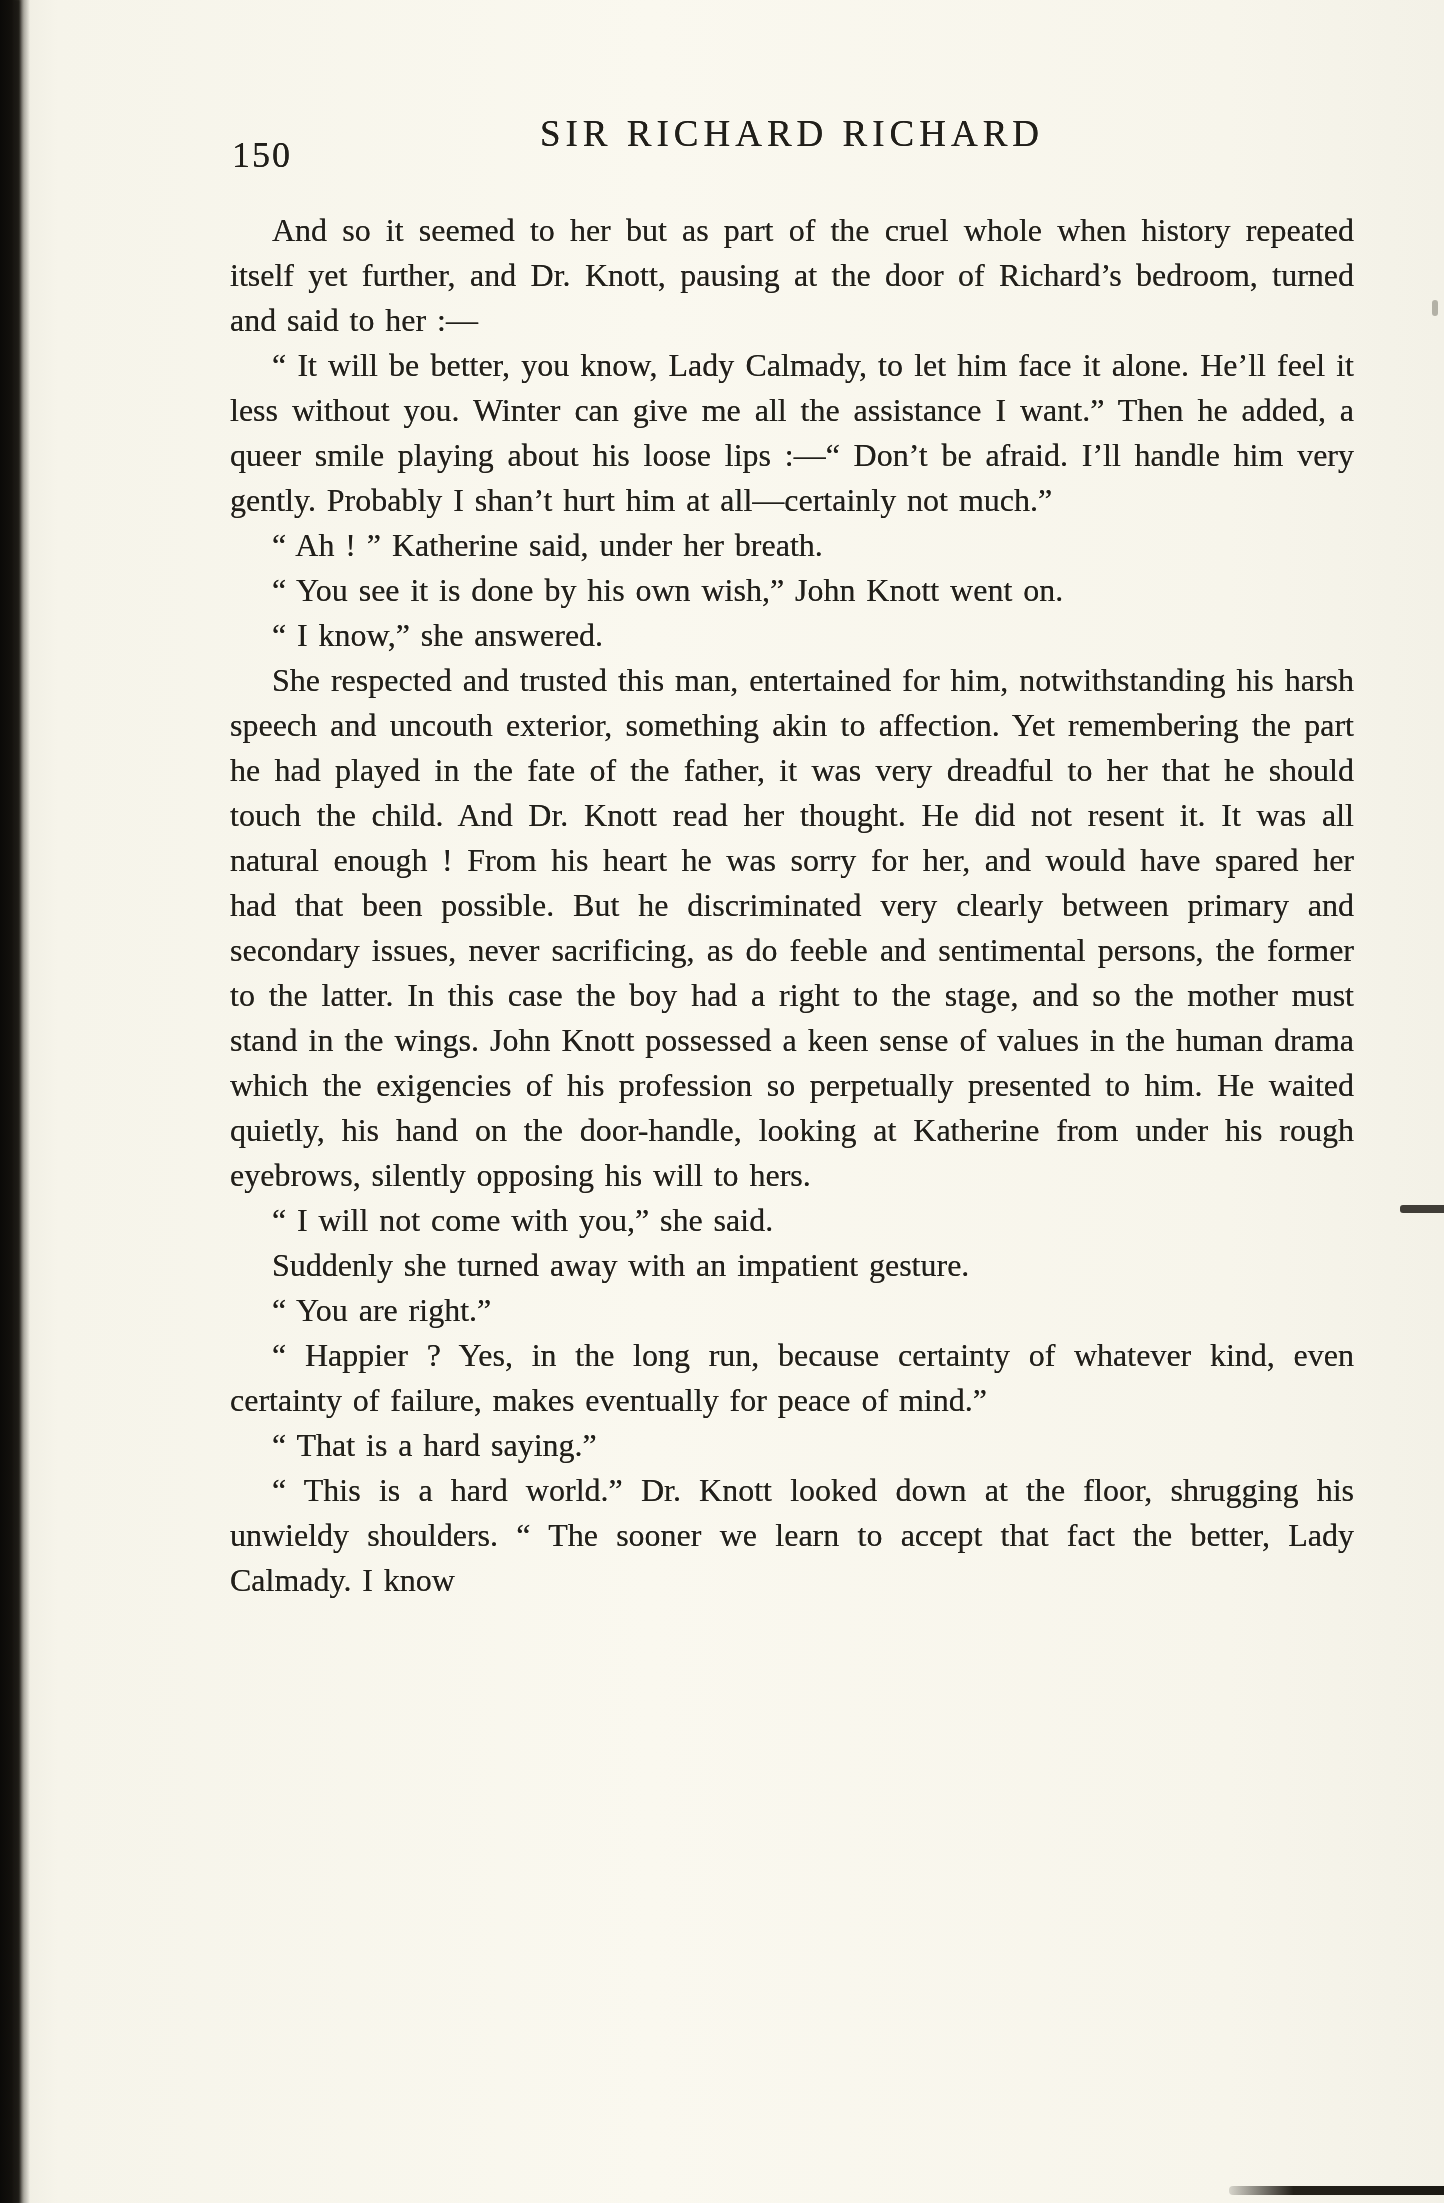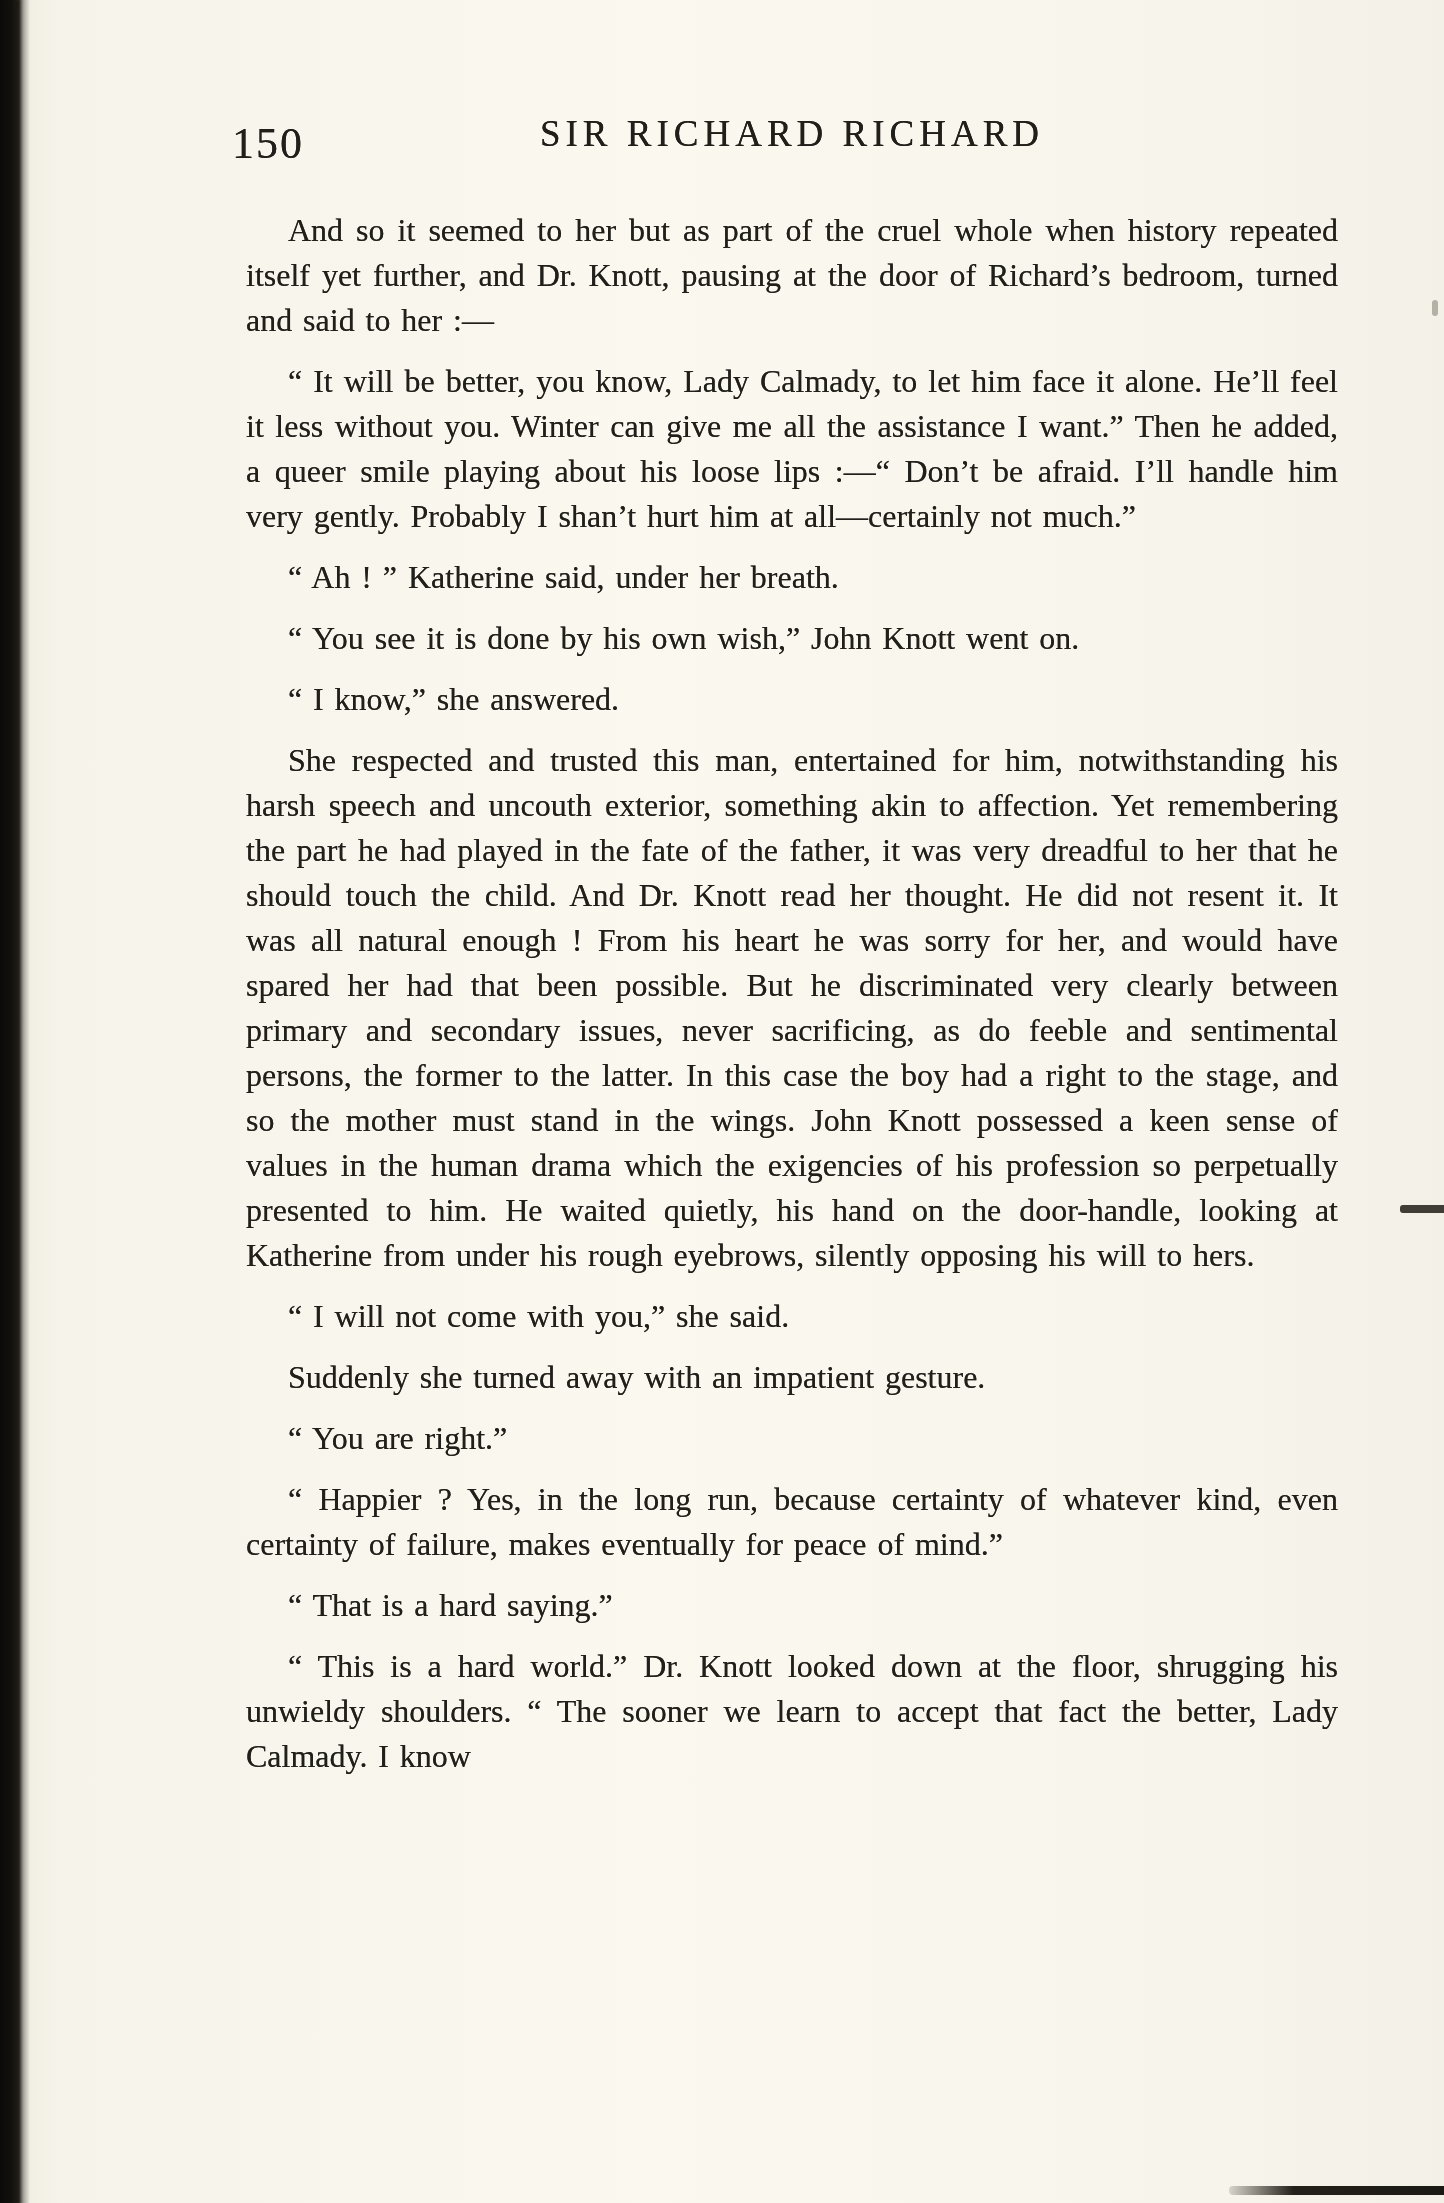--- a/index.html
+++ b/index.html
@@ -72,42 +72,42 @@
     width: 1124px;
   }
   .header {
     position: relative;
     height: 52px;
     margin-bottom: 44px;
   }
   .pageno {
     position: absolute;
     left: 2px;
-    top: 6px;
-    font-size: 44px;
+    top: 22px;
+    font-size: 36px;
     letter-spacing: 2px;
     text-shadow: 0 0 0.5px #211f1a;
   }
   .running-title {
     display: block;
     text-align: center;
     font-size: 37px;
     letter-spacing: 5px;
     text-shadow: 0 0 0.6px #211f1a;
     white-space: nowrap;
   }
   .body-text {
     font-size: 32px;
     line-height: 45px;
     text-align: justify;
     word-spacing: 0.09em;
     text-shadow: 0 0 0.4px rgba(33,31,26,0.8);
   }
   .body-text p {
-    margin: 16px;
+    margin: 0;
     text-indent: 42px;
   }
 </style>
 </head>
 <body>
 
 <div class="scan-root">
 
   <div class="gutter">
     <div class="gutter-inner-streak"></div>

